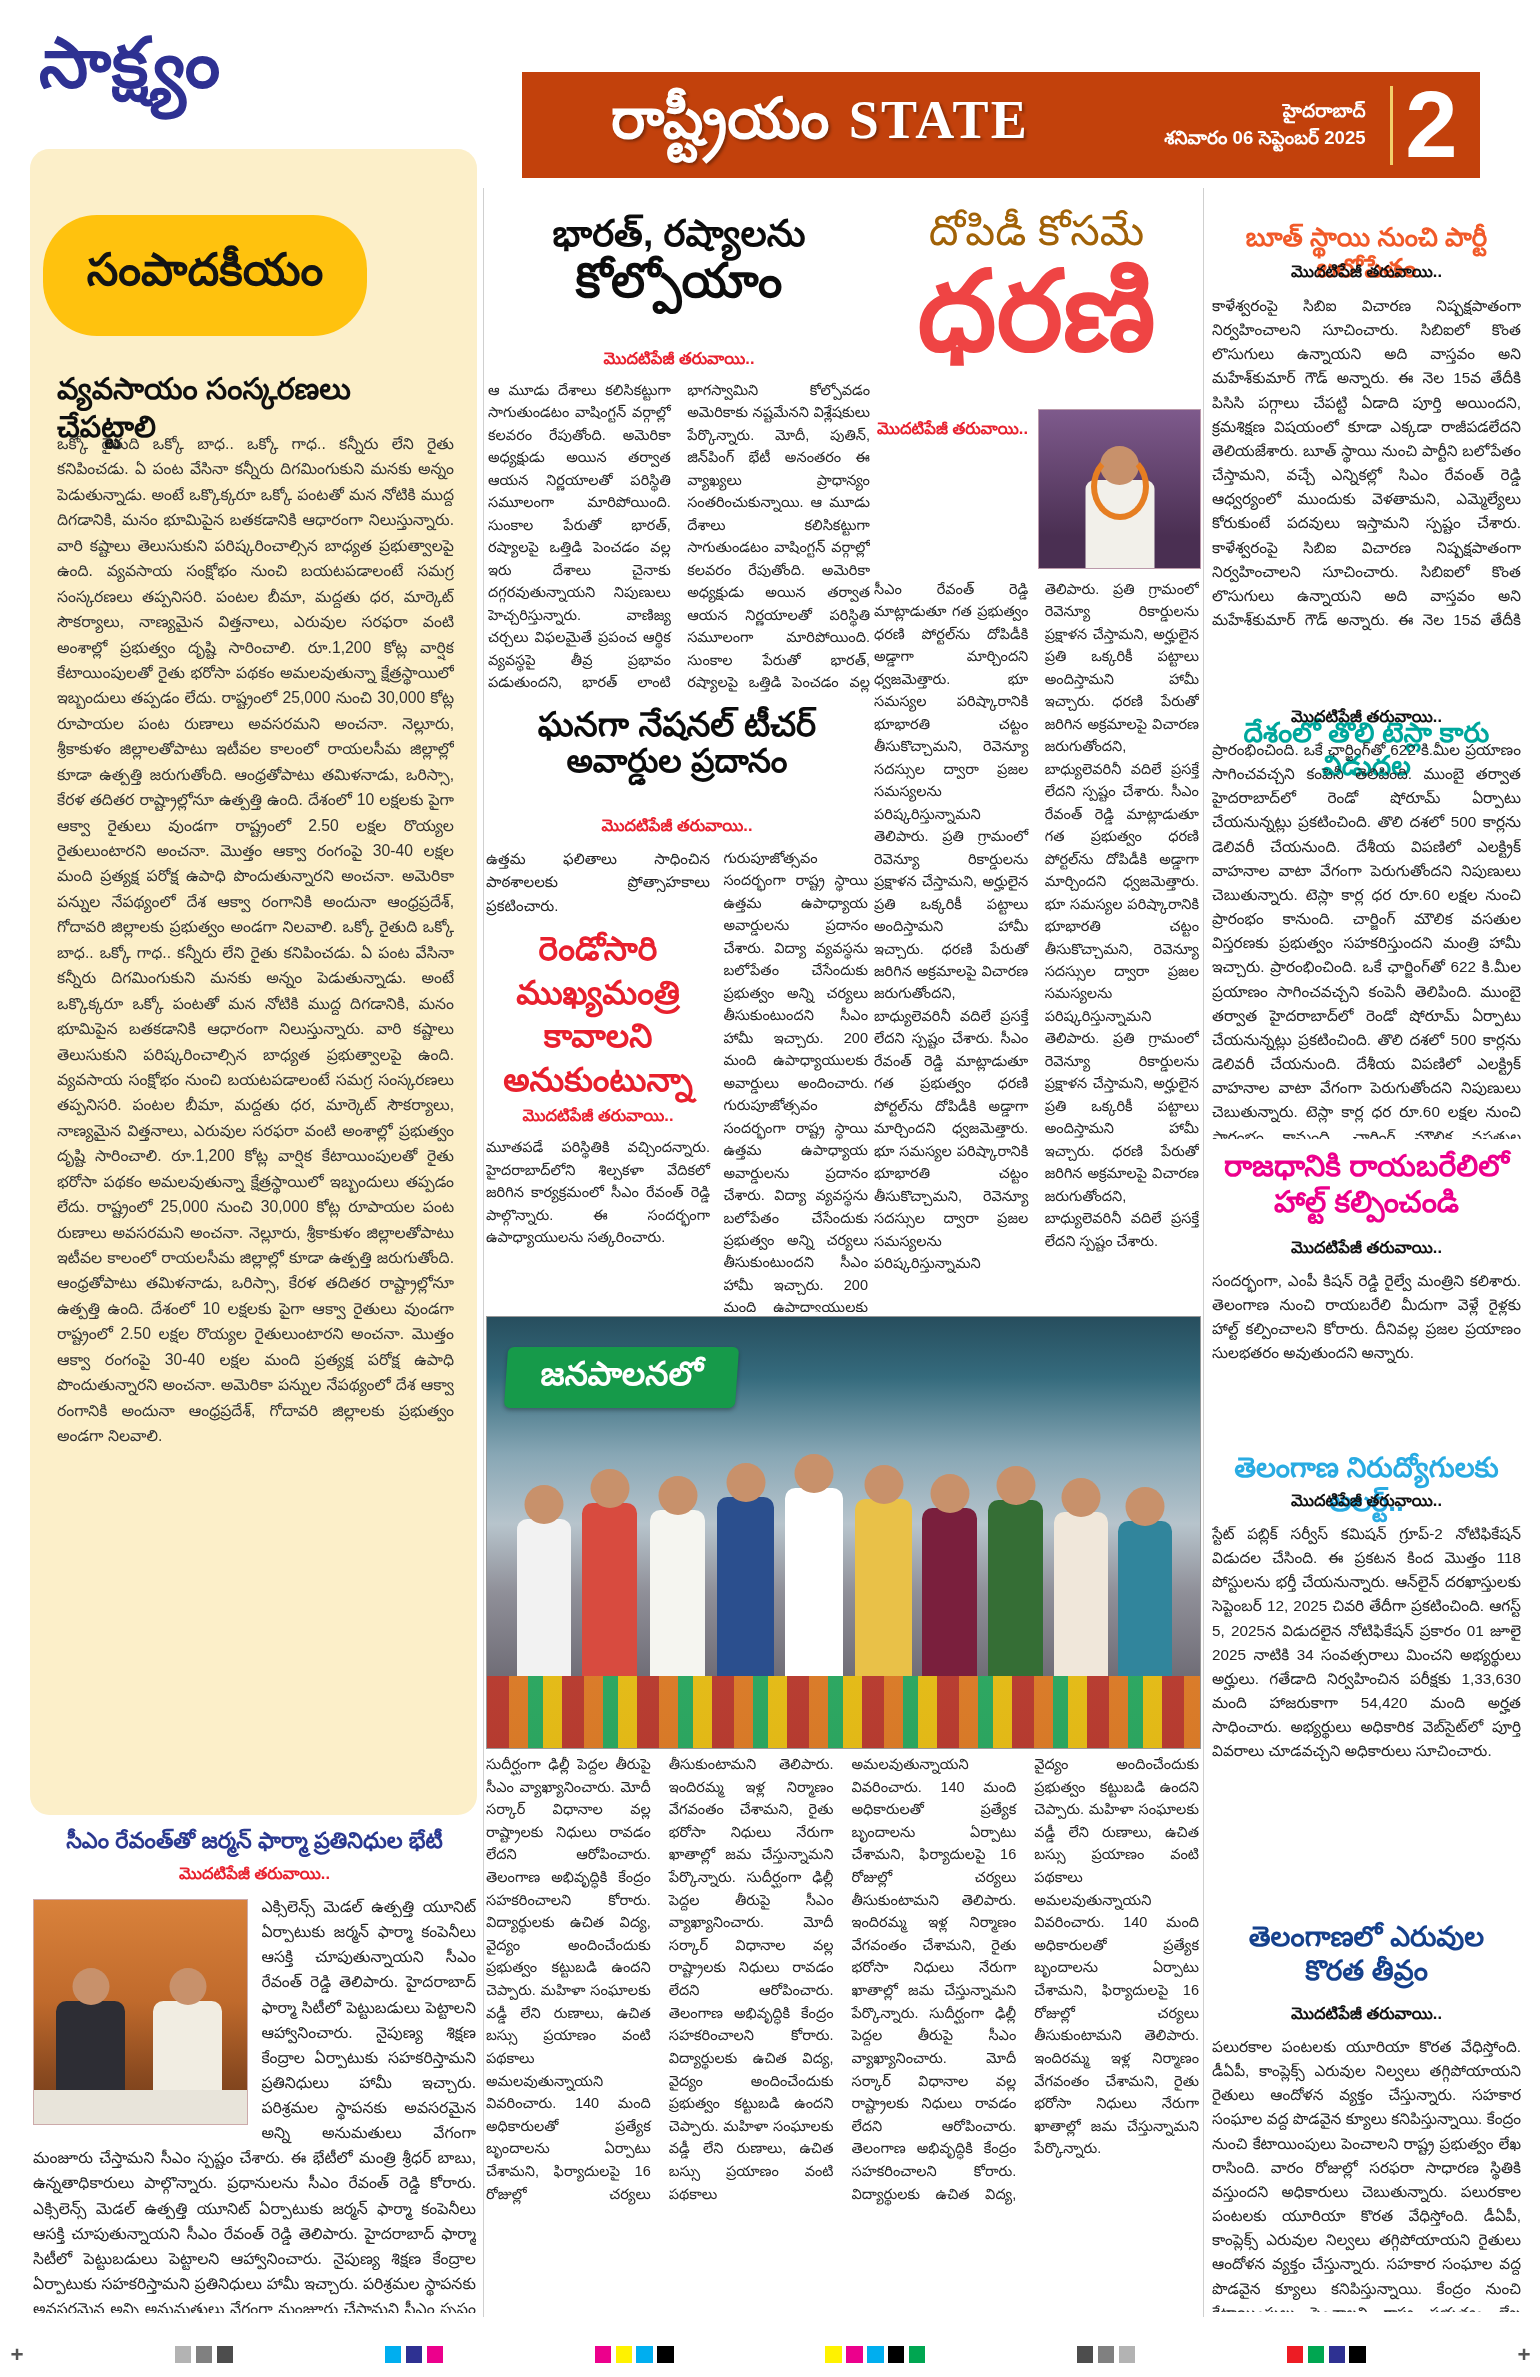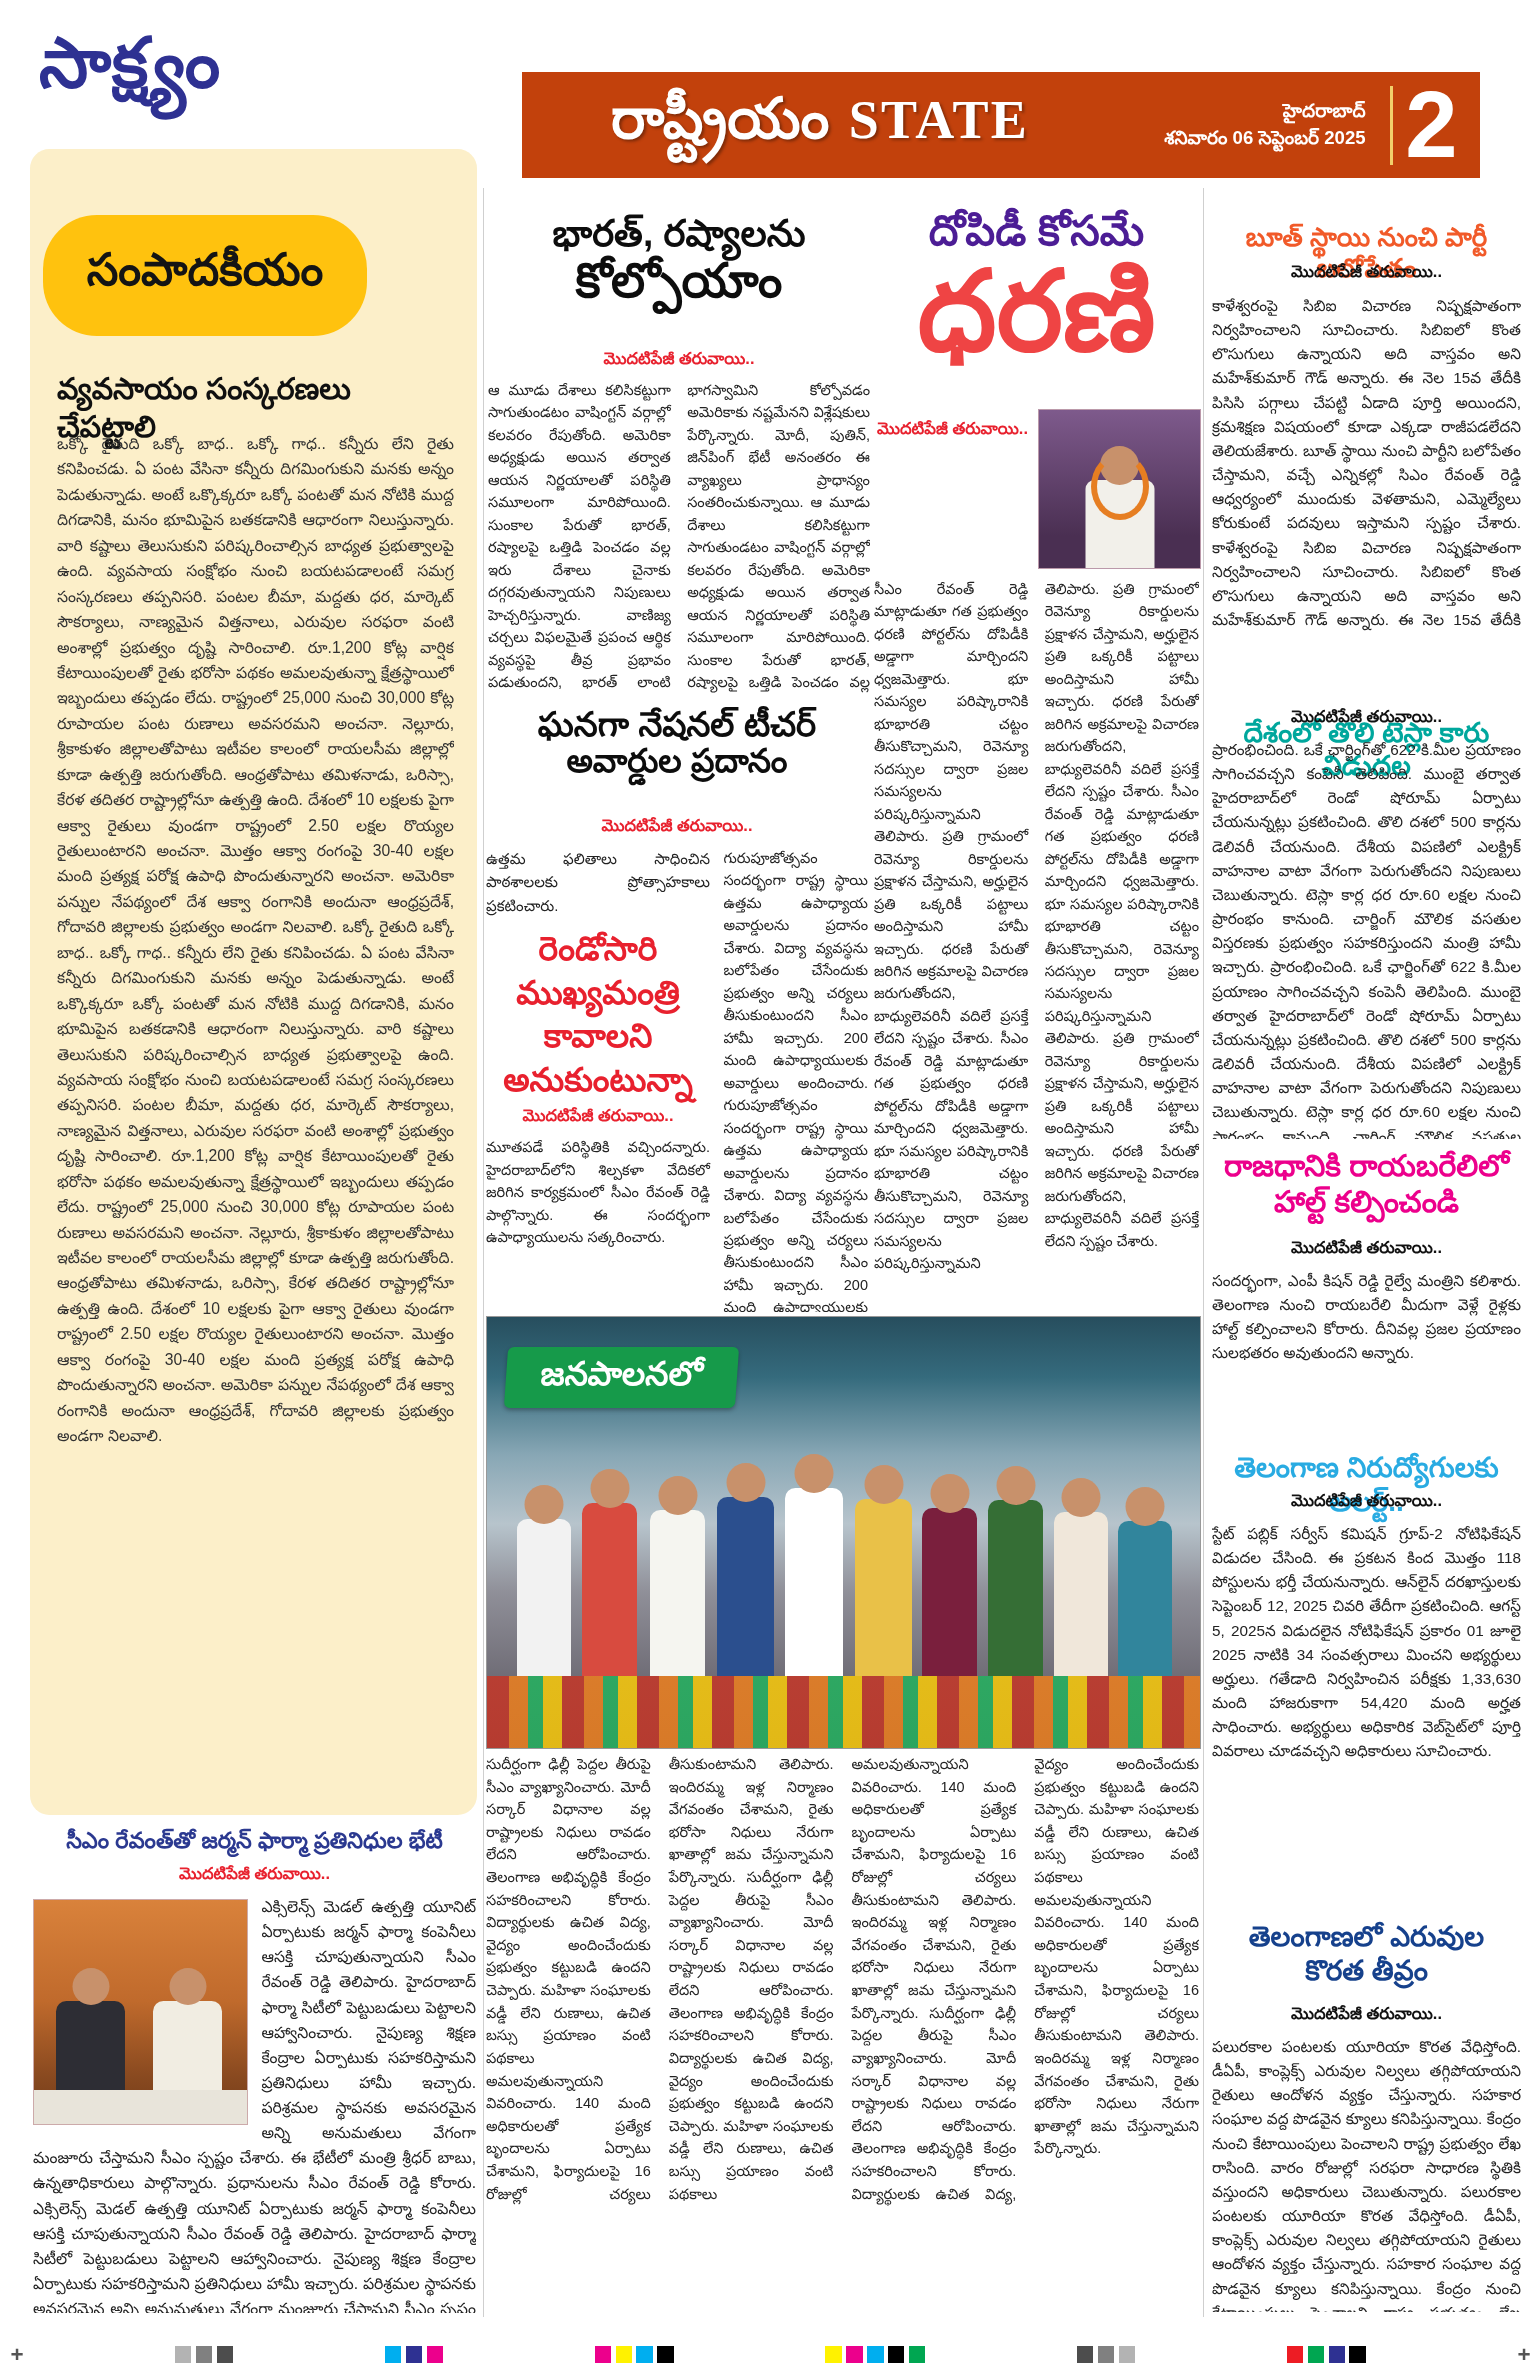--- a/index.html
+++ b/index.html
@@ -41,21 +41,21 @@
   .vline2{left:1203px;top:188px;width:0.7px;height:2129px;background:#cfcfcf;}
 
   
   .leadA-head{left:488px;top:213px;width:382px;text-align:center;line-height:1.12;color:#0d0d0d;}
   .leadA-head .l1{display:block;font-size:37px;font-weight:800;}
   .leadA-head .l2{display:block;font-size:48px;font-weight:800;}
   .leadA-byline{left:488px;top:349px;width:382px;text-align:center;font-size:16.4px;font-weight:700;color:#e8212e;}
   .leadA-body{left:488px;top:379px;width:382px;height:319px;column-count:2;column-gap:16.4px;font-size:14.5px;line-height:1.55;text-align:justify;overflow:hidden;}
 
   
-  .dharani-kicker{left:874px;top:207px;width:325px;text-align:center;font-size:42px;font-weight:700;color:#4c1d95;}
+  .dharani-kicker{left:874px;top:207px;width:325px;text-align:center;font-size:42px;font-weight:400;color:#a16207;}
   .dharani-title{left:874px;top:255px;width:325px;text-align:center;font-size:112px;font-weight:900;color:#ef4444;line-height:1.02;}
   .dharani-byline{left:874px;top:419px;width:157px;text-align:center;font-size:16.4px;font-weight:700;color:#e8212e;}
   .dharani-photo{left:1038px;top:409px;width:161px;height:158px;background:linear-gradient(180deg,#7e5a8c,#4a2f52 80%);overflow:hidden;border:0.7px solid #b9a;}
   .d-person{position:absolute;bottom:0;left:50%;transform:translateX(-50%);width:69px;height:88px;background:#f2f0ea;border-radius:9px 9px 0 0;}
   .d-person::before{content:"";position:absolute;top:-34px;left:50%;transform:translateX(-50%);width:39px;height:39px;border-radius:50%;background:#c8916b;}
   .d-garland{position:absolute;top:43px;left:50%;transform:translateX(-50%);width:46px;height:55px;border:6.7px solid #e67e22;border-top-color:transparent;border-radius:50%;}
   .dharani-body{left:874px;top:578px;width:325px;height:732px;column-count:2;column-gap:16.4px;font-size:14.5px;line-height:1.55;text-align:justify;overflow:hidden;}
 
   
   .teacher-head{left:486px;top:705px;width:382px;text-align:center;color:#0d0d0d;line-height:1.12;}

